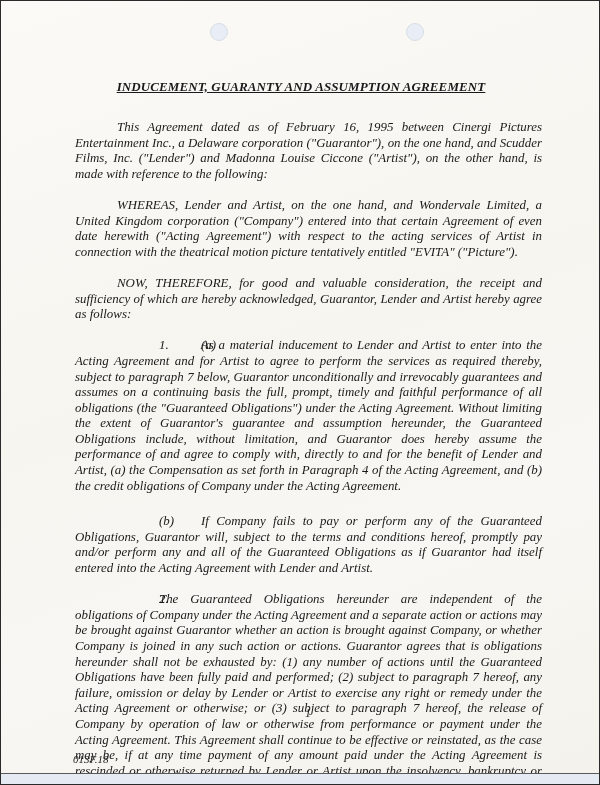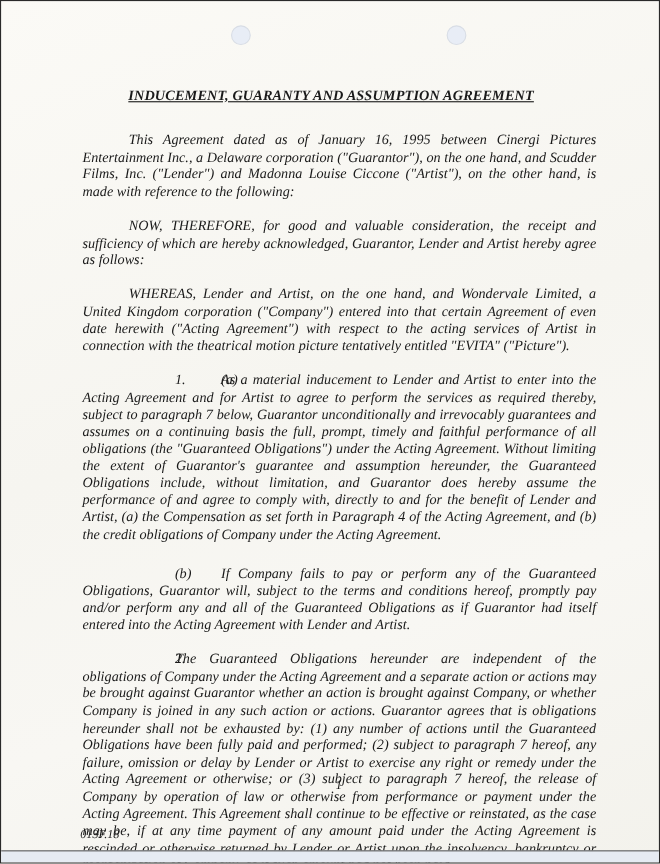--- a/index.html
+++ b/index.html
@@ -48,23 +48,23 @@
 </head>
 <body>
 
 <div class="page">
   <div class="hole" style="left:209px; top:22px;"></div>
   <div class="hole" style="left:405px; top:22px;"></div>
 
   <div class="title">INDUCEMENT, GUARANTY AND ASSUMPTION AGREEMENT</div>
 
   <div class="body">
-    <p>This Agreement dated as of January 16, 1995 between Cinergi Pictures Entertainment Inc., a Delaware corporation ("Guarantor"), on the one hand, and Scudder Films, Inc. ("Lender") and Madonna Louise Ciccone ("Artist"), on the other hand, is made with reference to the following:</p>
+    <p>This Agreement dated as of February 16, 1995 between Cinergi Pictures Entertainment Inc., a Delaware corporation ("Guarantor"), on the one hand, and Scudder Films, Inc. ("Lender") and Madonna Louise Ciccone ("Artist"), on the other hand, is made with reference to the following:</p>
+    <p>WHEREAS, Lender and Artist, on the one hand, and Wondervale Limited, a United Kingdom corporation ("Company") entered into that certain Agreement of even date herewith ("Acting Agreement") with respect to the acting services of Artist in connection with the theatrical motion picture tentatively entitled "EVITA" ("Picture").</p>
     <p>NOW, THEREFORE, for good and valuable consideration, the receipt and sufficiency of which are hereby acknowledged, Guarantor, Lender and Artist hereby agree as follows:</p>
-    <p>WHEREAS, Lender and Artist, on the one hand, and Wondervale Limited, a United Kingdom corporation ("Company") entered into that certain Agreement of even date herewith ("Acting Agreement") with respect to the acting services of Artist in connection with the theatrical motion picture tentatively entitled "EVITA" ("Picture").</p>
     <p><span class="lbl" style="width:42px;">1.</span><span class="lbl" style="width:42px;">(a)</span><span>As a material inducement to Lender and Artist to enter into the Acting Agreement and for Artist to agree to perform the services as required thereby, subject to paragraph 7 below, Guarantor unconditionally and irrevocably guarantees and assumes on a continuing basis the full, prompt, timely and faithful performance of all obligations (the "Guaranteed Obligations") under the Acting Agreement.  Without limiting the extent of Guarantor's guarantee and assumption hereunder, the Guaranteed Obligations include, without limitation, and Guarantor does hereby assume the performance of and agree to comply with, directly to and for the benefit of Lender and Artist, (a) the Compensation as set forth in Paragraph 4 of the Acting Agreement, and (b) the credit obligations of Company under the Acting Agreement.</span></p>
     <p class="sub" style="text-indent:0;"><span class="lbl" style="width:126px; text-align:right; padding-right:0;"><span style="display:inline-block;width:42px;text-align:left;">(b)</span></span><span>If Company fails to pay or perform any of the Guaranteed Obligations, Guarantor will, subject to the terms and conditions hereof, promptly pay and/or perform any and all of the Guaranteed Obligations as if Guarantor had itself entered into the Acting Agreement with Lender and Artist.</span></p>
     <p><span class="lbl" style="width:42px;">2.</span><span>The Guaranteed Obligations hereunder are independent of the obligations of Company under the Acting Agreement and a separate action or actions may be brought against Guarantor whether an action is brought against Company, or whether Company is joined in any such action or actions.  Guarantor agrees that is obligations hereunder shall not be exhausted by:  (1) any number of actions until the Guaranteed Obligations have been fully paid and performed; (2) subject to paragraph 7 hereof, any failure, omission or delay by Lender or Artist to exercise any right or remedy under the Acting Agreement or otherwise; or (3) subject to paragraph 7 hereof, the release of Company by operation of law or otherwise from performance or payment under the Acting Agreement.  This Agreement shall continue to be effective or reinstated, as the case may be, if at any time payment of any amount paid under the Acting Agreement is rescinded or otherwise returned by Lender or Artist upon the insolvency, bankruptcy or reorganization of Company, as if such amount had not been paid.</span></p>
   </div>
 
   <div class="footer-id">013F.18</div>
   <div class="footer-page">1</div>
 
   <div class="bottom-strip"></div>
 </div>

